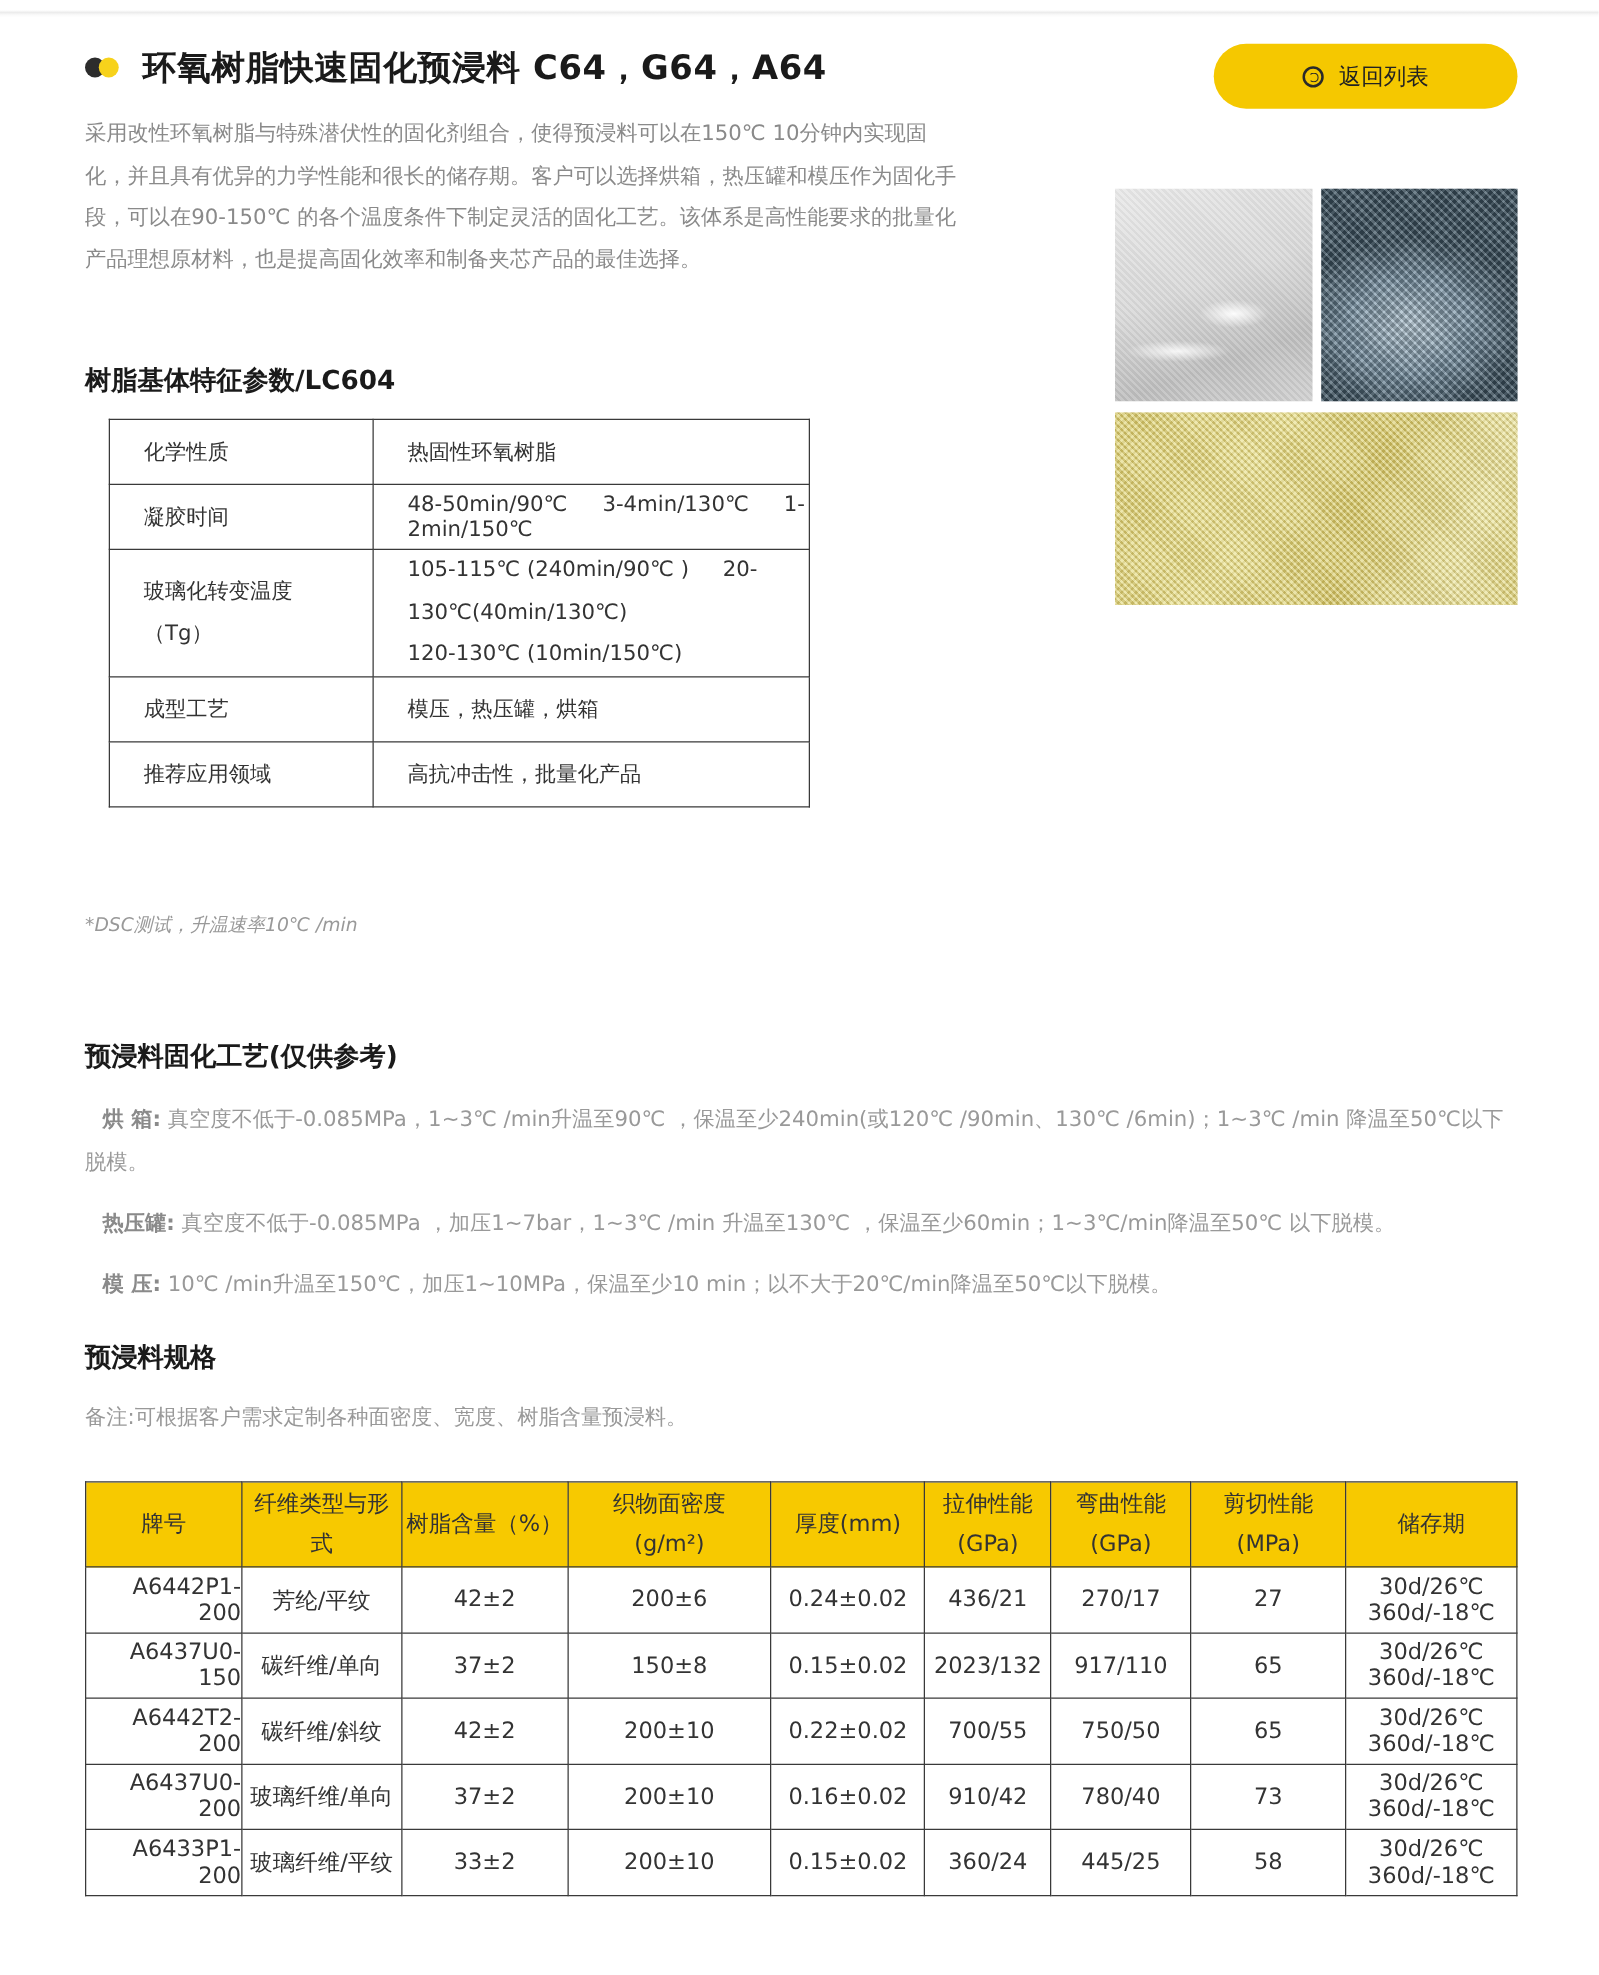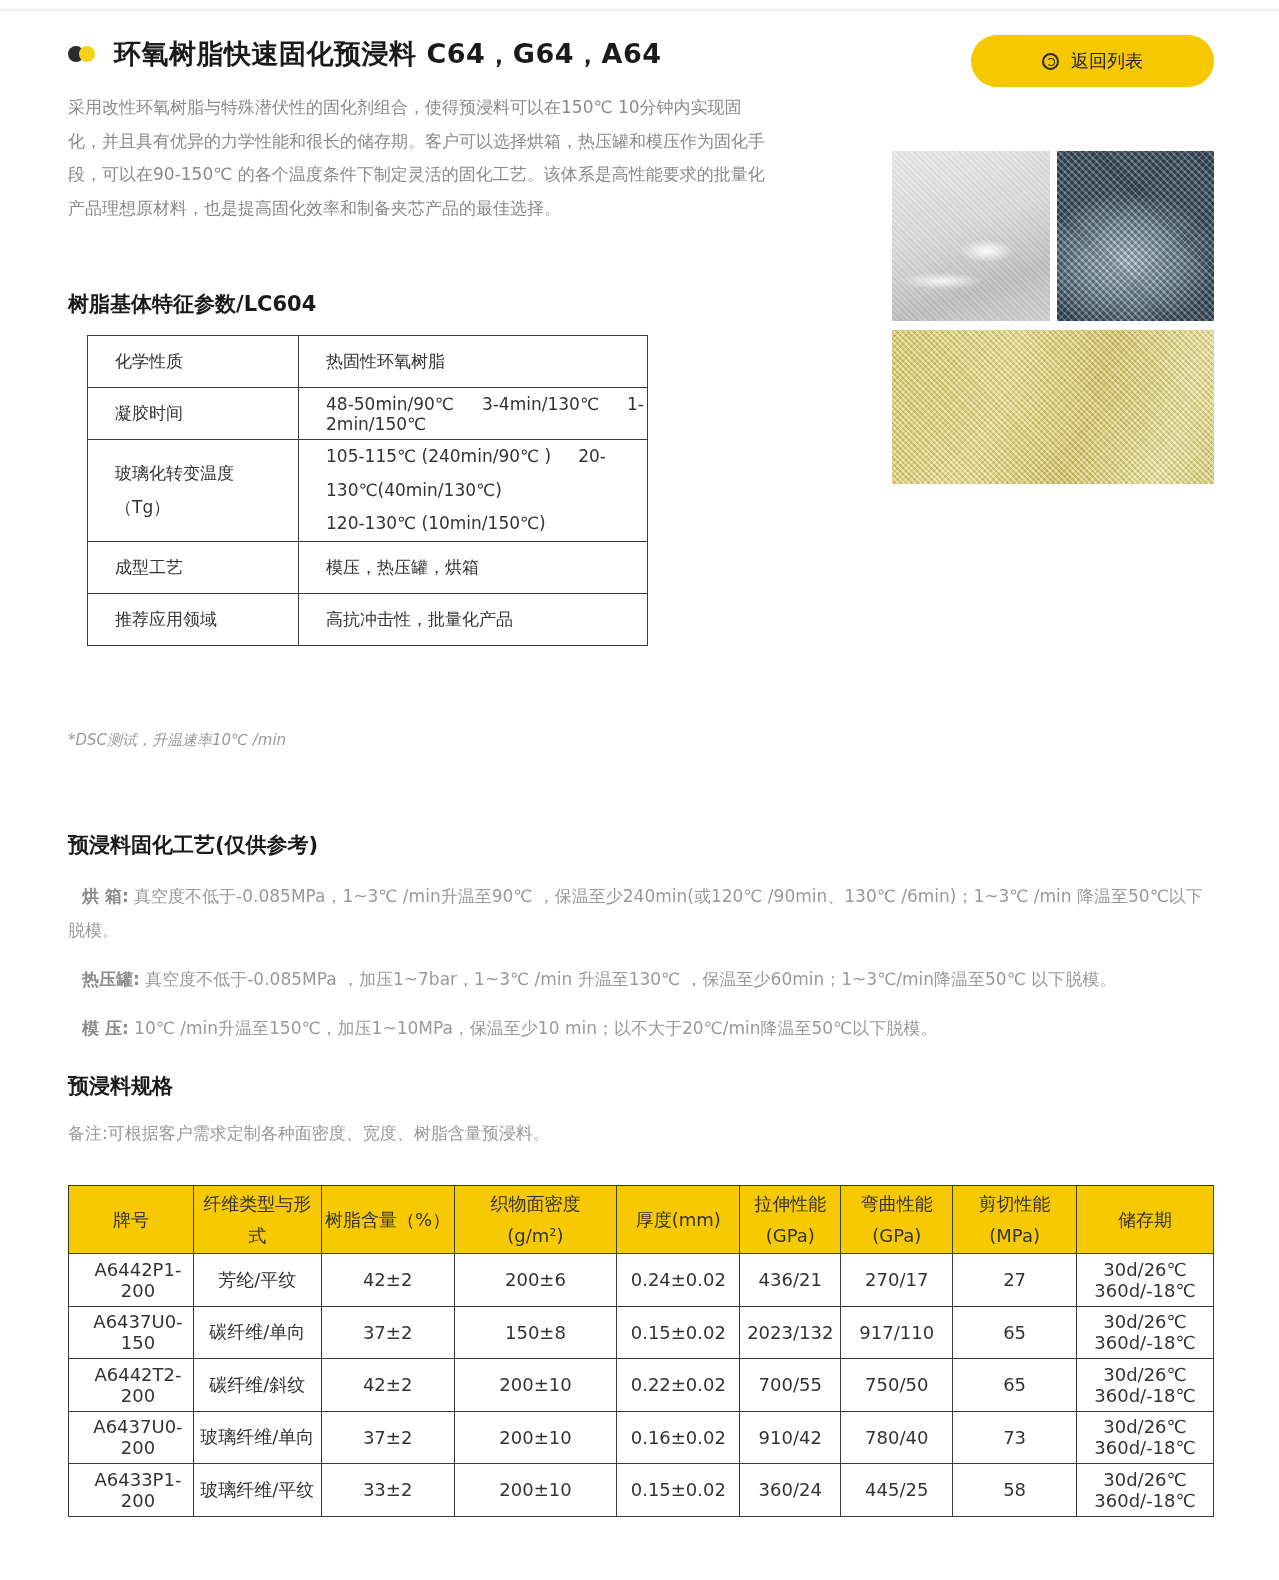--- a/index.html
+++ b/index.html
@@ -54,21 +54,21 @@
 
   .spec-note { position: absolute; left: 68px; top: 1122px; font-size: 17px; color: #999; }
 
   table.spec {
     position: absolute; left: 68px; top: 1185px; width: 1146px;
     border-collapse: collapse; font-size: 18px; color: #333; text-align: center;
   }
   table.spec th, table.spec td { border: 1.5px solid #3a3a3a; padding: 0; }
   table.spec th { background: #f7c900; font-weight: normal; color: #333; height: 68px; line-height: 32px; }
   table.spec td { height: 52.5px; }
-  table.spec td.code { text-align: center; padding-left: 14px; }
+  table.spec td.code { text-align: right; padding-left: 14px; }
   table.spec td.store { line-height: 21px; }
 
   .gallery { position: absolute; left: 892px; top: 151px; width: 322px; height: 333px; }
   .img { position: absolute; }
   .img-glass {
     left: 0; top: 0; width: 158px; height: 170px;
     background:
       radial-gradient(ellipse 40px 16px at 95px 100px, rgba(255,255,255,0.95), rgba(255,255,255,0) 70%),
       radial-gradient(ellipse 60px 12px at 50px 130px, rgba(255,255,255,0.85), rgba(255,255,255,0) 70%),
       repeating-linear-gradient(45deg, rgba(255,255,255,0.15) 0 2px, rgba(0,0,0,0.03) 2px 4px),

